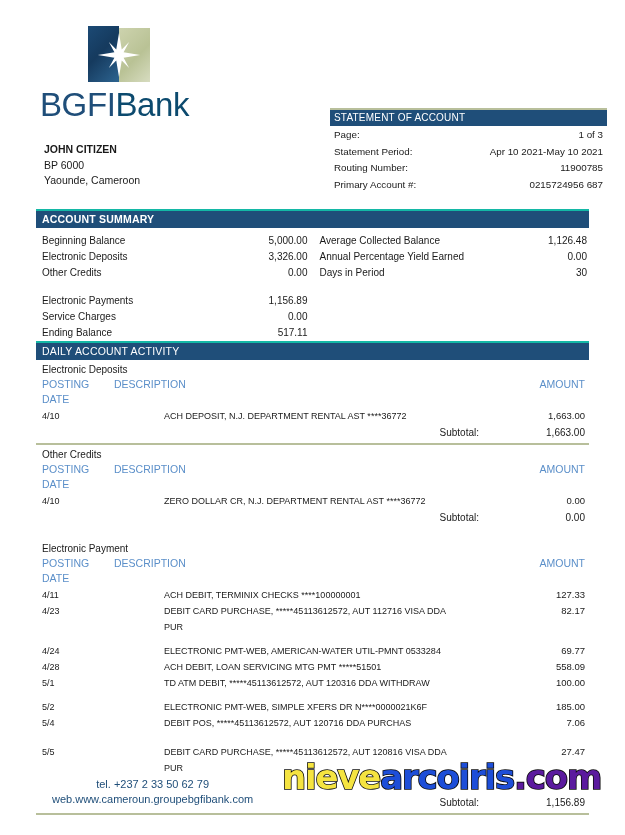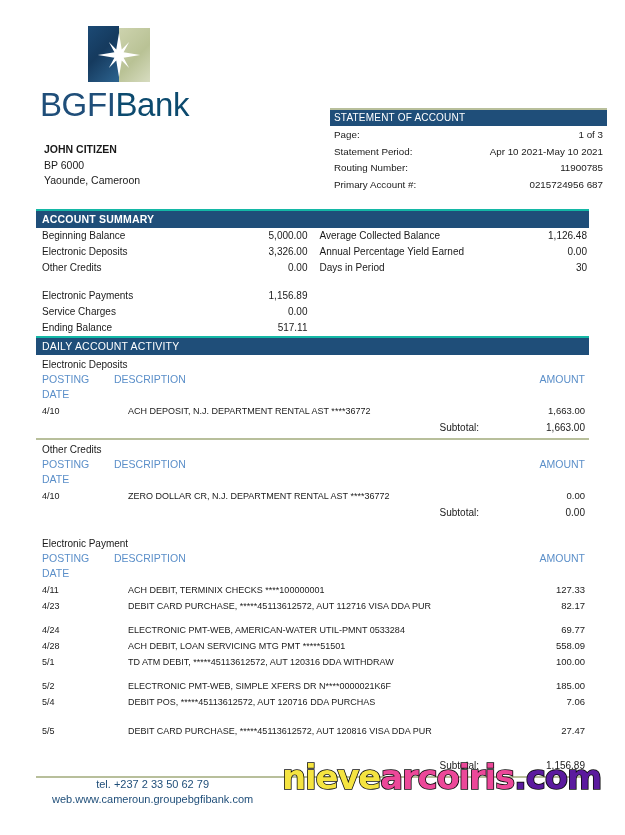--- a/index.html
+++ b/index.html
@@ -111,20 +111,21 @@
   }
   .bar.bold { font-weight: bold; }
 
   
   .summary {
     margin-top: 0;
   }
   .sum-grid {
     display: flex;
     font-size: 10px;
+    padding-top: 5px;
   }
   .sum-col { width: 50%; }
   .sum-col.left { padding-left: 6px; }
   .sum-col.right { padding-left: 8px; }
   .sum-row {
     display: flex;
     line-height: 16px;
   }
   .sum-row .lbl { flex: 1; }
   .sum-row .val {
@@ -150,20 +151,21 @@
   }
   .col-head .c-date { width: 72px; }
   .col-head .c-desc { flex: 1; }
   .col-head .c-amt { width: 92px; text-align: right; padding-right: 2px; }
 
   .txn {
     display: flex;
     font-size: 9px;
     line-height: 16px;
     padding: 0 2px 0 6px;
+    gap: 36px;
   }
   .txn .t-date { width: 86px; }
   .txn .t-desc { flex: 1; }
   .txn .t-amt { width: 92px; text-align: right; padding-right: 2px; font-size: 9.5px; }
 
   .subtotal {
     display: flex;
     font-size: 10px;
     line-height: 17px;
     padding: 0 2px 0 6px;
@@ -201,21 +203,21 @@
     font-family: "DejaVu Sans", sans-serif;
     letter-spacing: -1.2px;
     white-space: nowrap;
     line-height: 1;
   }
   .watermark span {
     -webkit-text-stroke: 1.6px #0b0b0b;
     paint-order: stroke fill;
   }
   .wm-a { color: #f5e441; }
-  .wm-b { color: #ec4899; }
+  .wm-b { color: #1d4ed8; }
   .wm-c { color: #5b1a9e; }
 </style>
 </head>
 <body>
 
 <div class="page">
 
   <div class="logo-block">
     <div class="logo-mark">
       <div class="logo-sq-blue"></div>

